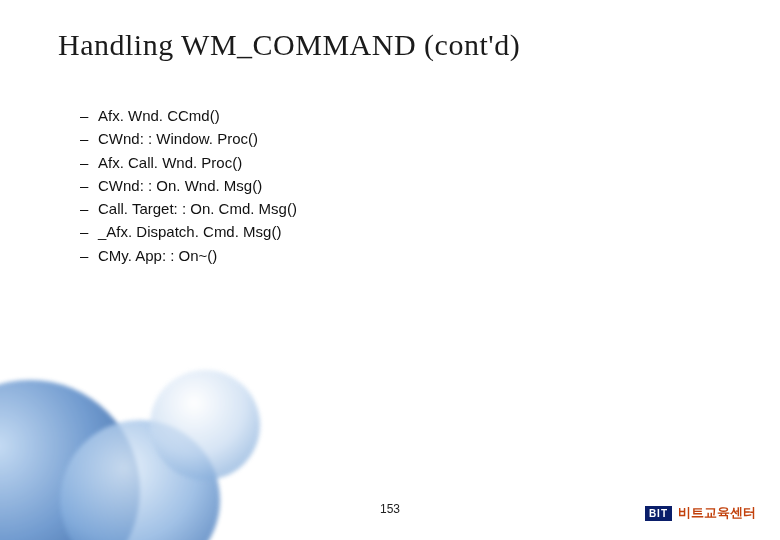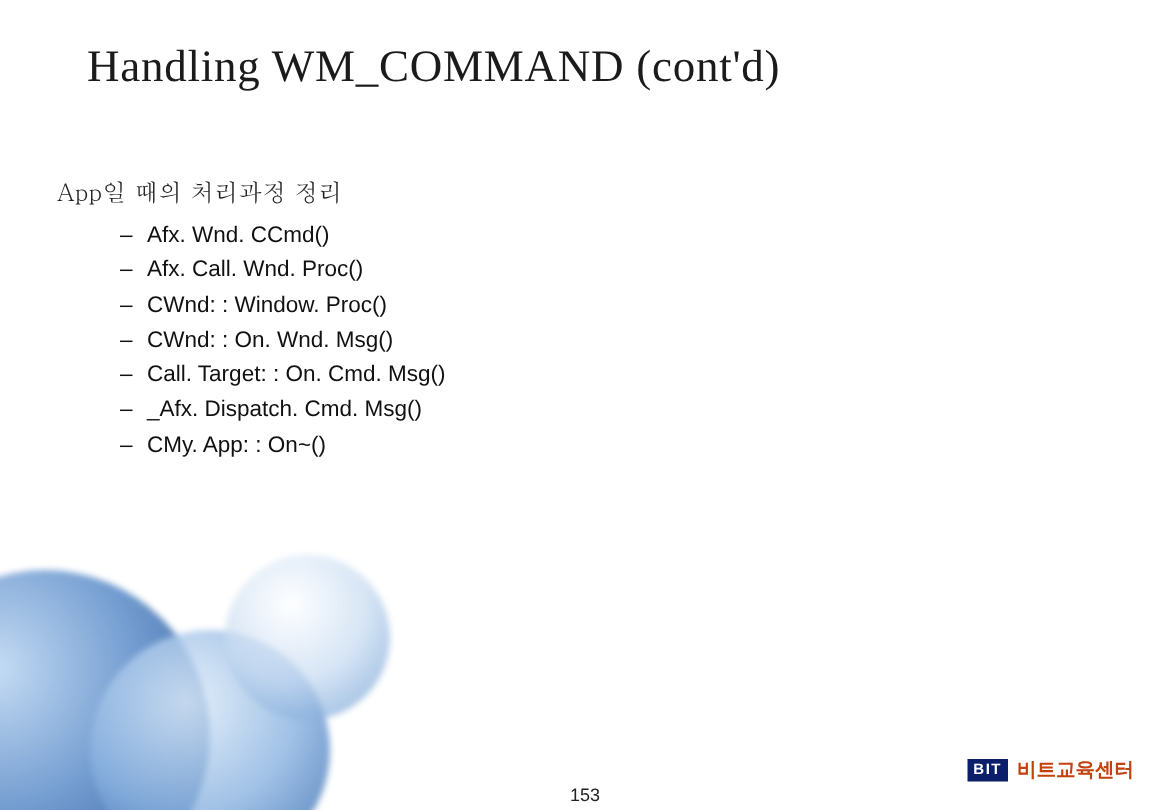--- a/index.html
+++ b/index.html
@@ -41,21 +41,21 @@
     width: 100%;
     height: 100%;
     padding: 28px 38px 24px 58px;
   }
 
   .title {
     font-family: Georgia, "Times New Roman", serif;
     font-size: 30px;
     color: #1b1b1b;
     font-weight: 400;
-    margin-bottom: 54px;
+    margin-bottom: 42px;
     letter-spacing: 0.5px;
   }
 
   .section-heading {
     font-family: "Malgun Gothic", "Batang", serif;
     font-size: 16px;
     color: #1f1f1f;
     margin-left: -20px;
     margin-bottom: 6px;
   }
@@ -75,21 +75,21 @@
   ul.proc-list li::before {
     content: "–";
     position: absolute;
     left: 0;
     top: 0;
     color: #111111;
   }
 
   .page-number {
     position: absolute;
-    bottom: 3px;
+    bottom: 24px;
     left: 50%;
     transform: translateX(-50%);
     font-family: Arial, sans-serif;
     font-size: 12px;
     color: #222222;
   }
 
   .footer-brand {
     position: absolute;
     bottom: 18px;
@@ -119,26 +119,25 @@
 <body>
 
 <div class="bg-bubble b1"></div>
 <div class="bg-bubble b2"></div>
 <div class="bg-bubble b3"></div>
 
 <div class="slide">
 
   <h1 class="title">Handling WM_COMMAND (cont'd)</h1>
 
-  <div class="section-heading">App일 때의 처리과정 정리</div>
 
   <ul class="proc-list">
     <li>Afx. Wnd. CCmd()</li>
+    <li>CWnd: : Window. Proc()</li>
     <li>Afx. Call. Wnd. Proc()</li>
-    <li>CWnd: : Window. Proc()</li>
     <li>CWnd: : On. Wnd. Msg()</li>
     <li>Call. Target: : On. Cmd. Msg()</li>
     <li>_Afx. Dispatch. Cmd. Msg()</li>
     <li>CMy. App: : On~()</li>
   </ul>
 
   <div class="page-number">153</div>
 
   <div class="footer-brand">
     <span class="brand-box">BIT</span>

